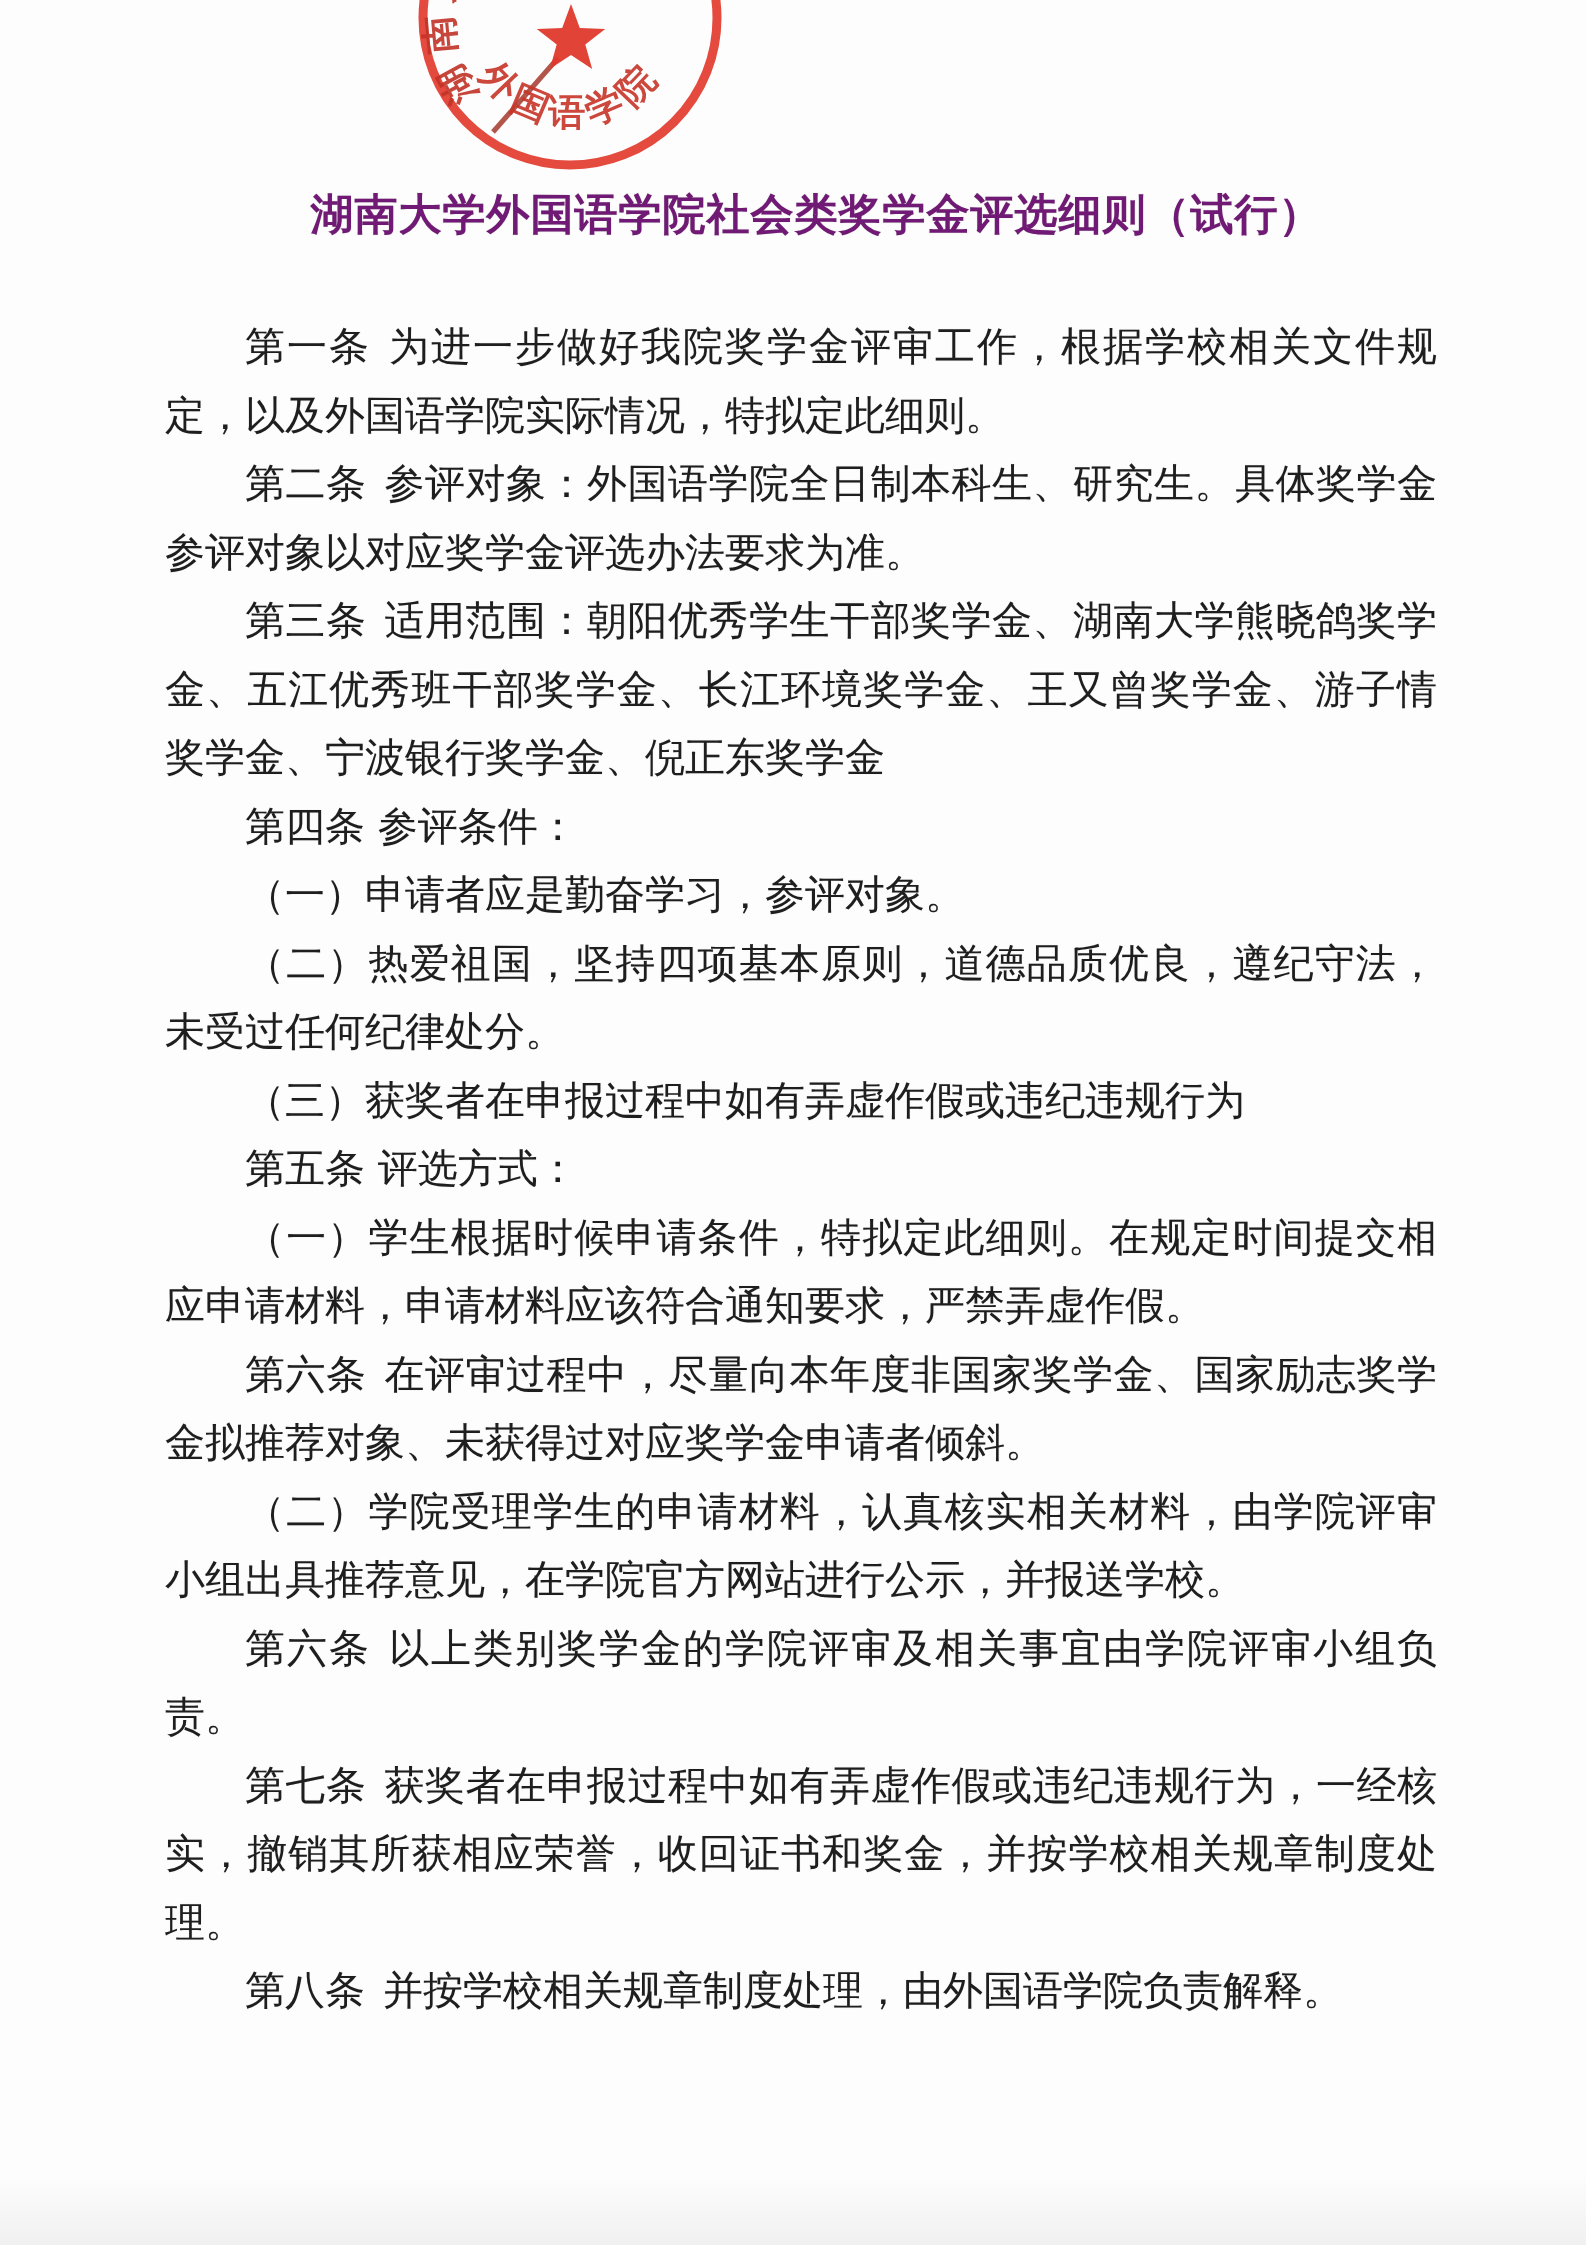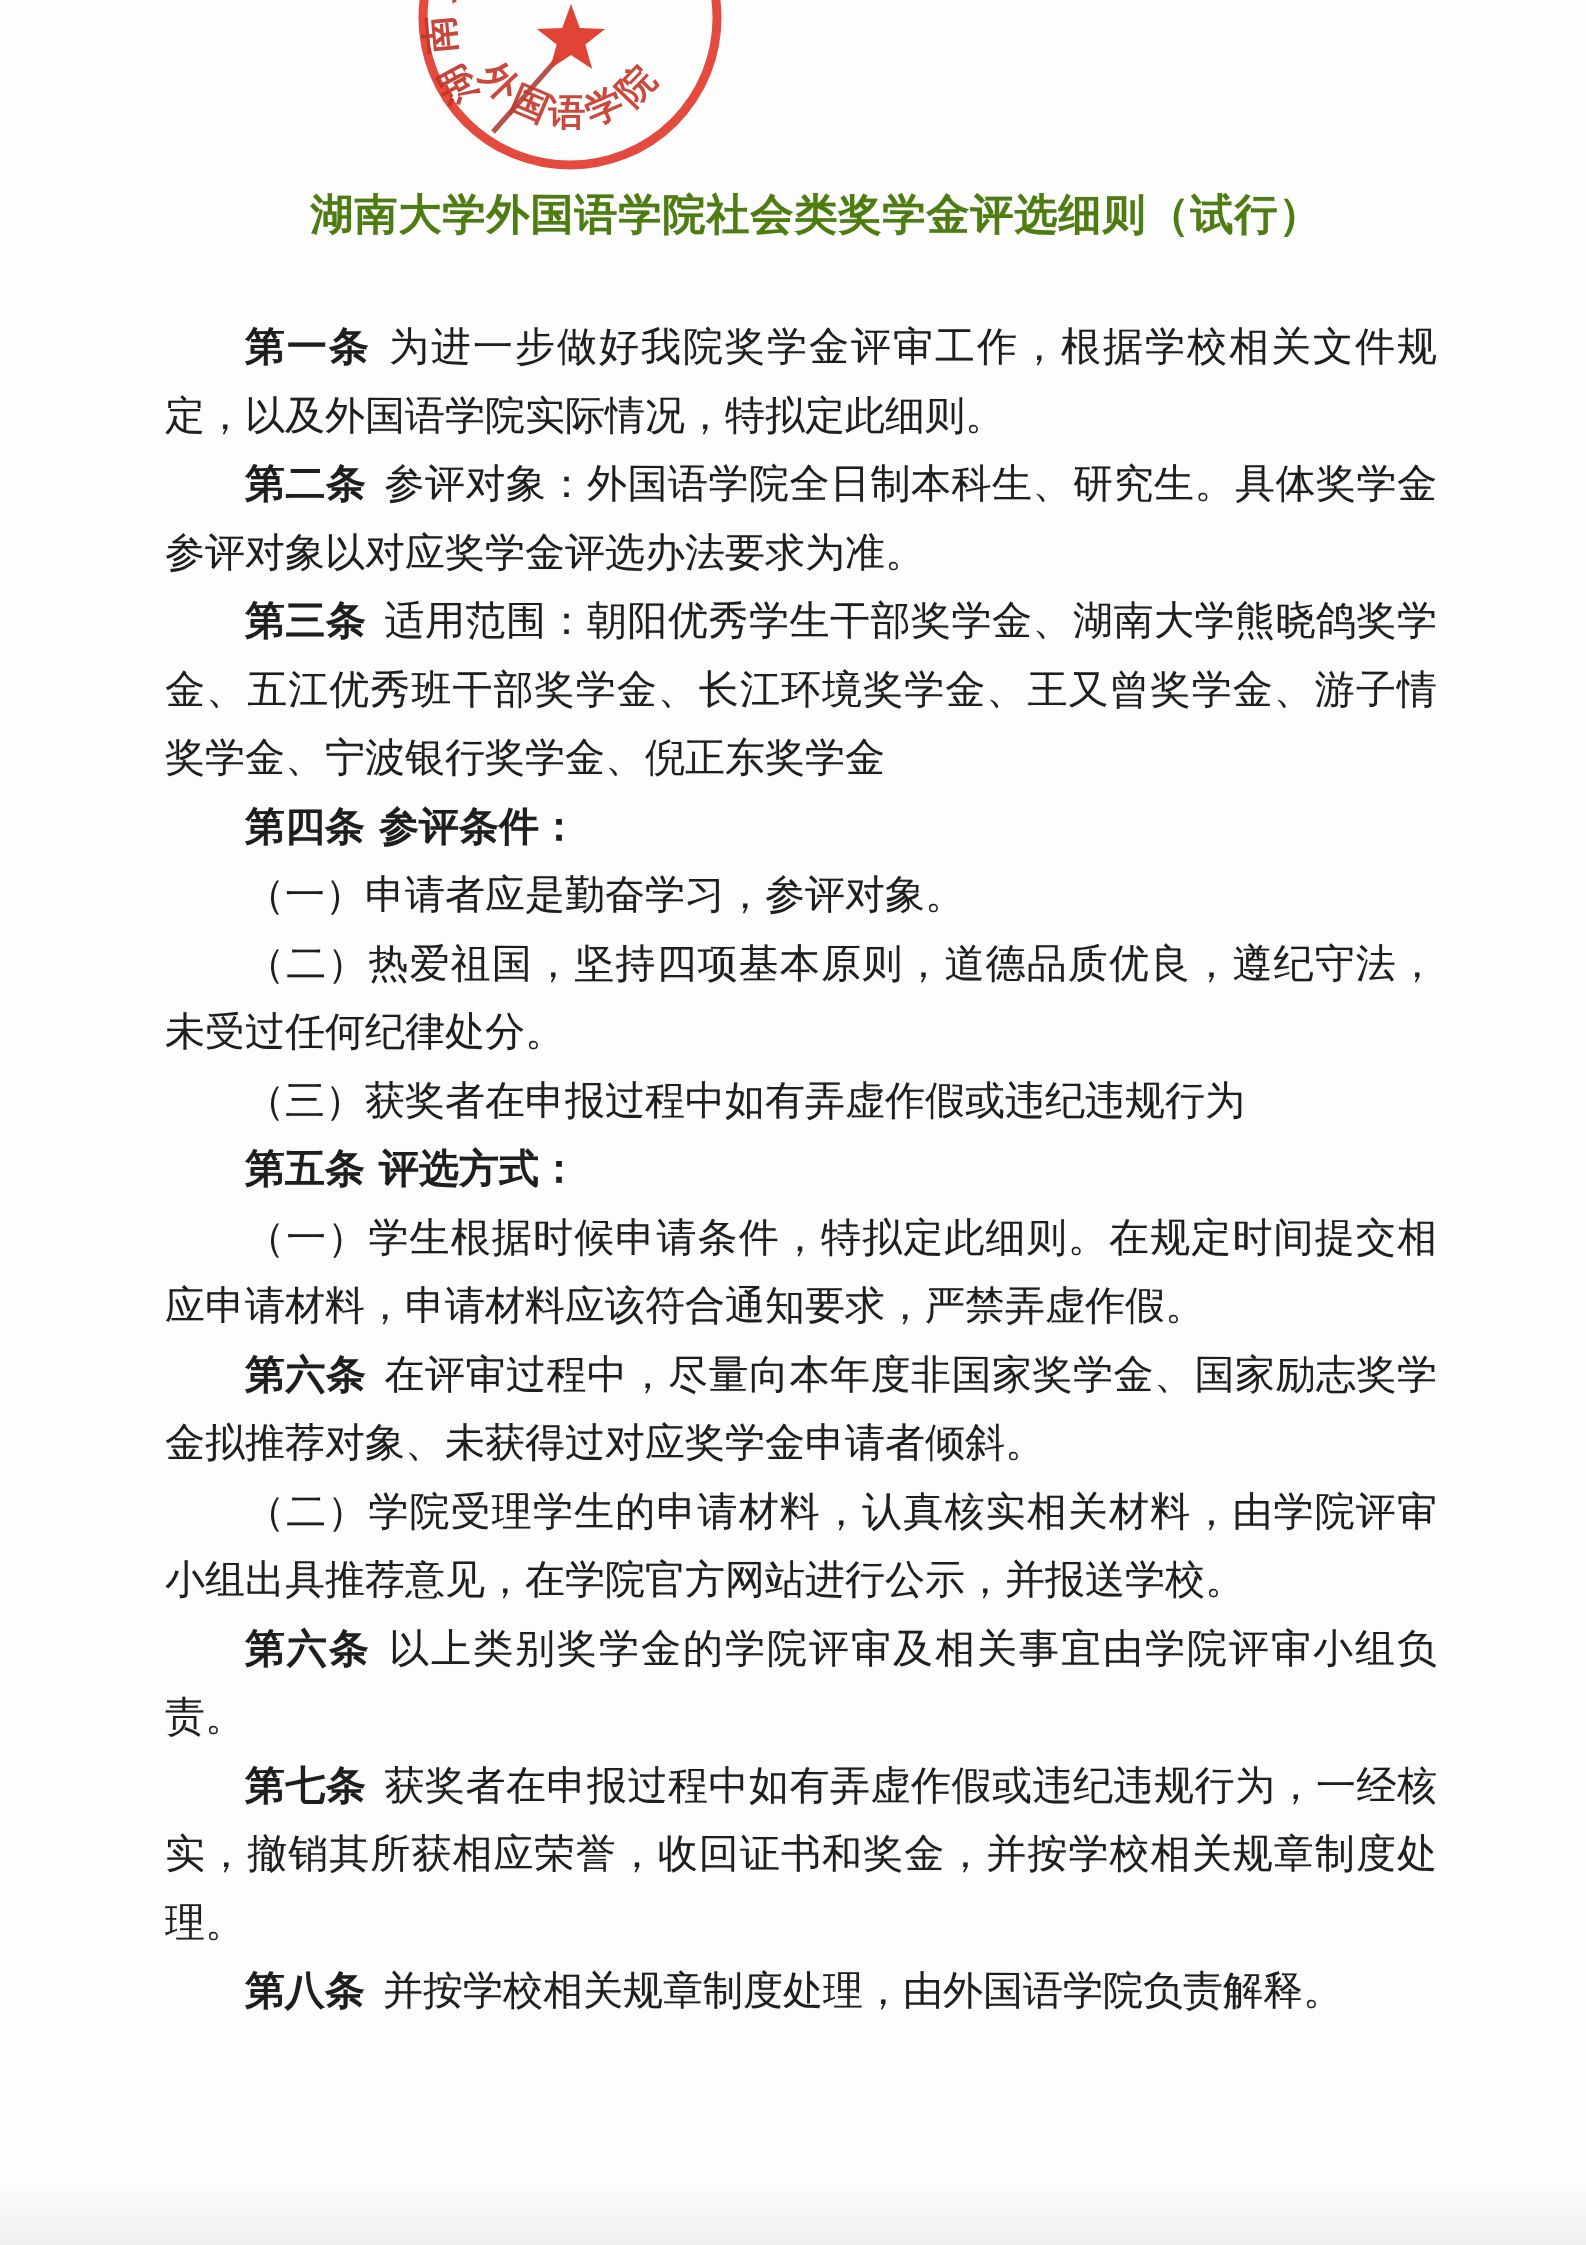--- a/index.html
+++ b/index.html
@@ -28,41 +28,41 @@
 
   
   #title {
     position:absolute; left:0; right:0; top:186px;
     margin:0;
     text-align:center;
     font-family:"DejaVu Sans", sans-serif;
     font-weight:700;
     font-size:43px;
     letter-spacing:1px;
-    color:#4d7c0f;
+    color:#701a75;
     text-shadow:0 0 1px rgba(0,0,0,.25);
     padding-left:47px;
   }
 
   
   #doc-body {
     position:absolute; left:165px; top:312px; width:1272px;
     font-size:40px;
     line-height:68.5px;
     text-shadow:0 0 1px rgba(0,0,0,.2);
   }
   .para {
     margin:0;
     text-indent:2em;
     text-align:justify;
     text-justify:inter-character;
   }
   .article-label {
     font-family:"DejaVu Sans", sans-serif;
-    font-weight:700;
+    font-weight:400;
     margin-right:.45em;
   }
   .article-label:empty { display:none; margin:0; }
 </style>
 </head>
 <body>
 
 <div id="page">
 
   <div id="seal">

